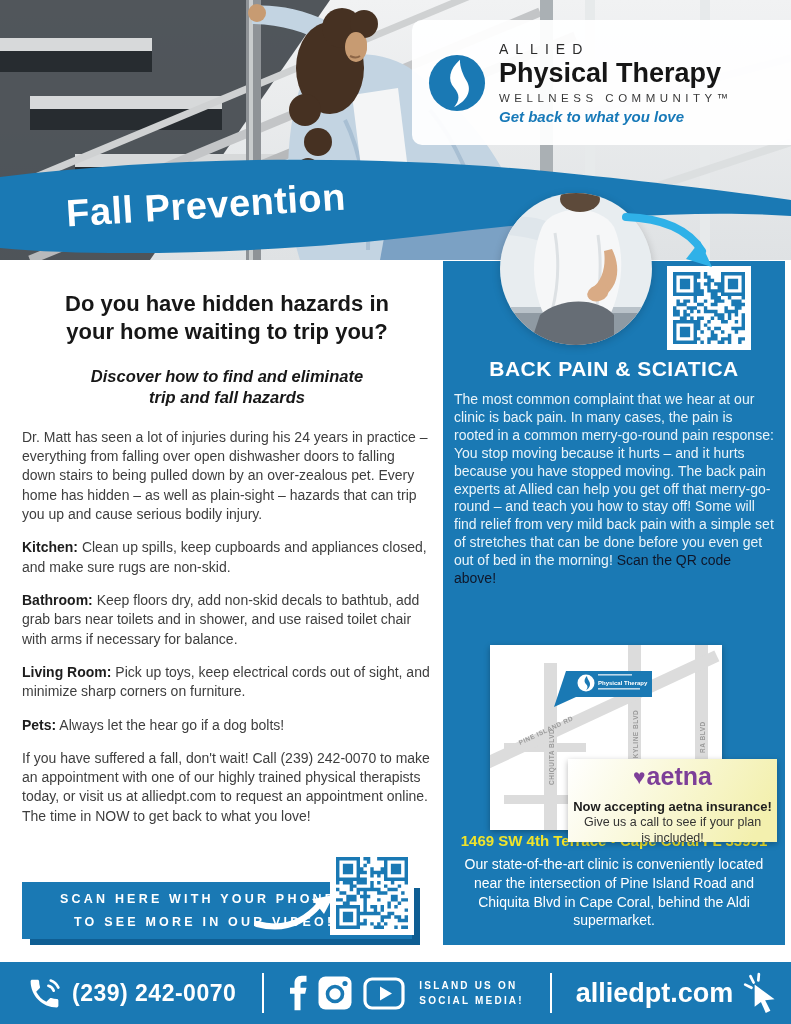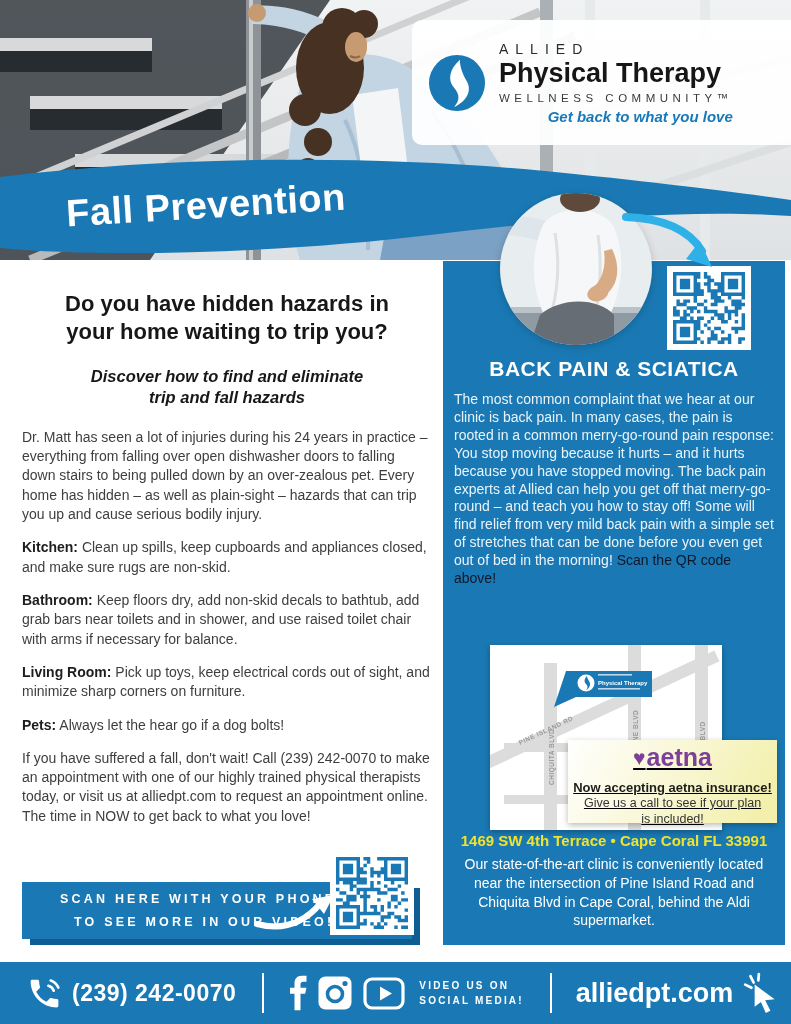--- a/index.html
+++ b/index.html
@@ -16,21 +16,21 @@
     font-size:38px;font-weight:bold;letter-spacing:.5px;transform:rotate(-3.5deg);}
 
   
   .logo-card{position:absolute;left:412px;top:20px;width:438px;height:125px;z-index:3;
     background:rgba(255,255,255,.94);border-radius:10px;display:flex;align-items:center;
     padding-left:16px;box-sizing:border-box;}
   .logo-mark{width:58px;height:58px;margin-right:13px;flex:0 0 auto;}
   .lt-top{font-size:14px;letter-spacing:7px;color:#2b2b2b;}
   .lt-main{font-size:27px;font-weight:bold;color:#161616;margin-top:1px;}
   .lt-sub{font-size:11.5px;letter-spacing:4.5px;color:#3a3a3a;margin-top:3px;}
-  .lt-tag{font-size:15px;font-weight:bold;font-style:italic;color:#1779B8;margin-top:4px;text-align:right;}
+  .lt-tag{font-size:15px;font-weight:bold;font-style:italic;color:#1779B8;margin-top:4px;}
 
   
   .left-col{position:absolute;left:22px;top:290px;width:410px;z-index:2;color:#3E3E3E;font-size:14px;}
   .left-col h1{margin:0 auto;max-width:372px;font-size:22px;line-height:1.27;font-weight:bold;
     color:#171717;text-align:center;}
   .left-col h2{margin:20px auto 0;max-width:300px;font-size:16.5px;line-height:1.27;font-weight:bold;
     font-style:italic;color:#171717;text-align:center;}
   .left-col p{margin:14px 0 0;line-height:1.38;}
   .left-col p.intro{margin-top:20px;}
   .left-col .b{font-weight:bold;color:#1d1d1d;}
@@ -49,23 +49,23 @@
   .qr-left{left:330px;top:851px;width:84px;height:84px;}
   .qr-right{left:667px;top:266px;width:84px;height:84px;}
 
   
   .right-panel{position:absolute;left:443px;top:261px;width:342px;height:684px;background:#1A79B4;z-index:1;}
   .right-panel h3{margin:96px 0 0;text-align:center;color:#fff;font-size:21px;font-weight:bold;letter-spacing:.5px;}
   .right-body{margin:10px 11px 0;color:#E9F4FA;font-size:14px;line-height:1.28;}
   .right-body .hl{color:#0f172a;}
   .map-card{position:absolute;left:47px;top:384px;width:232px;height:185px;background:#fff;
     box-shadow:0 2px 6px rgba(0,0,0,.3);}
-  .aetna-card{position:absolute;left:125px;top:479px;width:209px;height:83px;text-align:center;
+  .aetna-card{position:absolute;left:125px;top:498px;width:209px;height:83px;text-align:center;
     background:linear-gradient(120deg,#ffffff 0%,#f3f0ae 90%);box-shadow:0 2px 6px rgba(0,0,0,.28);
-    padding-top:5px;box-sizing:border-box;z-index:2;text-decoration:underline;}
+    padding-top:5px;box-sizing:border-box;z-index:2;}
   .aetna-logo{font-size:25px;font-weight:bold;color:#7D3F98;line-height:1;}
   .aetna-logo .heart{font-size:21px;margin-right:1px;vertical-align:1px;}
   .aetna-l1{font-size:13px;font-weight:bold;color:#1d1d1d;margin-top:10px;}
   .aetna-l2{font-size:12.5px;color:#333;line-height:1.25;margin:1px auto 0;width:185px;}
   .address{position:absolute;left:0;right:0;top:571px;text-align:center;color:#F0E32B;
     font-size:15px;font-weight:bold;}
   .loc{position:absolute;left:13px;right:13px;top:594px;margin:0;text-align:center;color:#fff;
     font-size:14px;line-height:1.34;}
 
   .photo-circle{position:absolute;left:500px;top:193px;width:152px;height:152px;border-radius:50%;
@@ -270,21 +270,21 @@
         <rect x="1.5" y="1.5" width="33" height="33" rx="7" fill="#fff"></rect>
         <circle cx="18" cy="19" r="7.5" fill="none" stroke="#1A79B4" stroke-width="3.6"></circle>
         <circle cx="28" cy="8.5" r="2.6" fill="#1A79B4"></circle>
       </svg>
       <svg width="42" height="33" viewBox="0 0 42 33">
         <rect x="2" y="2" width="38" height="29" rx="7" fill="none" stroke="#fff" stroke-width="3.2"></rect>
         <polygon points="17,9.5 29,16.5 17,23.5" fill="#fff"></polygon>
       </svg>
     </div>
     <div class="f-follow">
-      <div>VIDEO US ON</div>
+      <div>ISLAND US ON</div>
       <div>SOCIAL MEDIA!</div>
     </div>
     <div class="f-div"></div>
     <div class="f-web">alliedpt.com</div>
     <svg class="f-cursor" viewBox="0 0 40 40">
       <g stroke="#fff" stroke-width="2.6" stroke-linecap="round">
         <line x1="4" y1="12" x2="10" y2="15"></line>
         <line x1="9" y1="4" x2="12" y2="10"></line>
         <line x1="17" y1="2" x2="16.5" y2="8"></line>
       </g>

